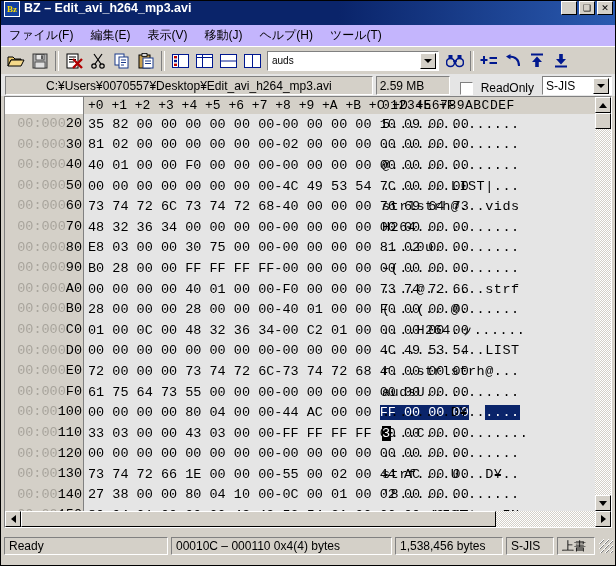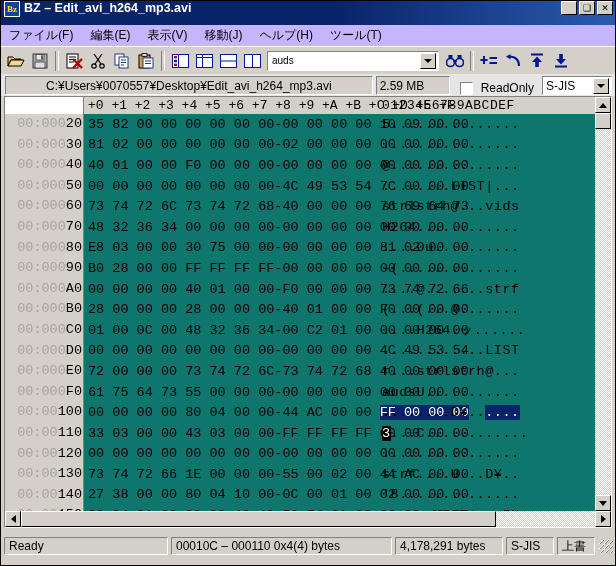--- a/index.html
+++ b/index.html
@@ -219,21 +219,21 @@
     flex: 0 0 auto;
     font-family: "Liberation Mono", monospace;
     font-size: 13px;
     color: #000;
   }
   .hdr-off { width: 79px; flex: 0 0 auto; background: #ffffff; height: 17px;
              border-right: 1px solid #808080; box-sizing: border-box; }
   .hdr-hex { width: 296px; flex: 0 0 auto; white-space: pre; letter-spacing: 0px; padding-left: 4px; box-sizing: border-box;}
   .hdr-asc { flex: 1 1 auto; white-space: pre; letter-spacing: 0.5px; padding-left: 2px;}
 
-  .hex-rows { flex: 1 1 auto; overflow: hidden; background: #0f766e; }
+  .hex-rows { flex: 1 1 auto; overflow: hidden; background: #e5e5e5; }
   .hex-row {
     display: flex;
     height: 20.6px;
     align-items: center;
     font-family: "Liberation Mono", monospace;
     font-size: 13.5px;
     color: #000;
   }
   .r-off {
     width: 79px; flex: 0 0 auto;
@@ -675,19 +675,19 @@
       <div class="htrack"></div>
       <div class="sb-btn">
           <span class="ar-rt"></span>
         </div>
     </div>
   </div>
 
   <div class="statusbar">
     <div class="st-panel st-ready">Ready</div>
     <div class="st-panel st-sel">00010C – 000110 0x4(4) bytes</div>
-    <div class="st-panel st-bytes">4,178,291 bytes</div>
+    <div class="st-panel st-bytes">1,538,456 bytes</div>
     <div class="st-panel st-enc">S-JIS</div>
     <div class="st-panel st-ovr">上書</div>
     <div class="grip"></div>
   </div>
 
 </div>
 
 </body></html>

